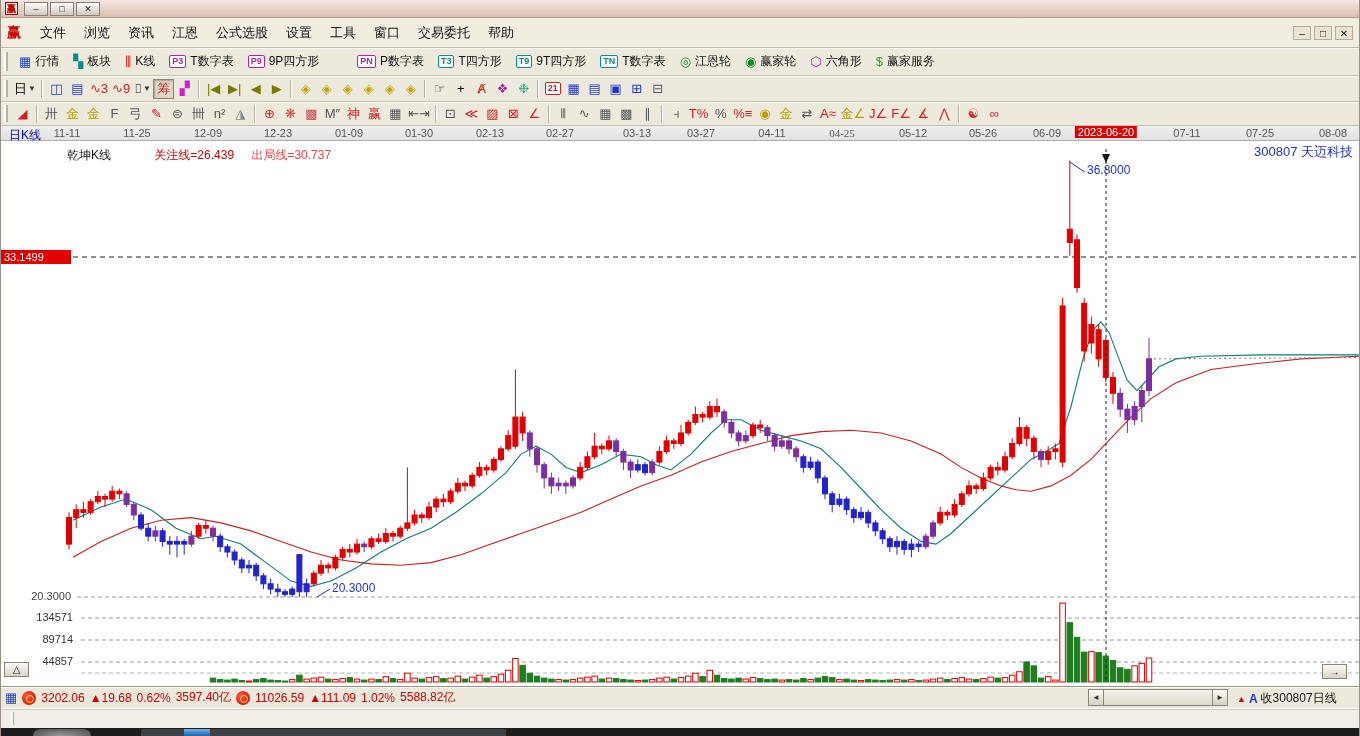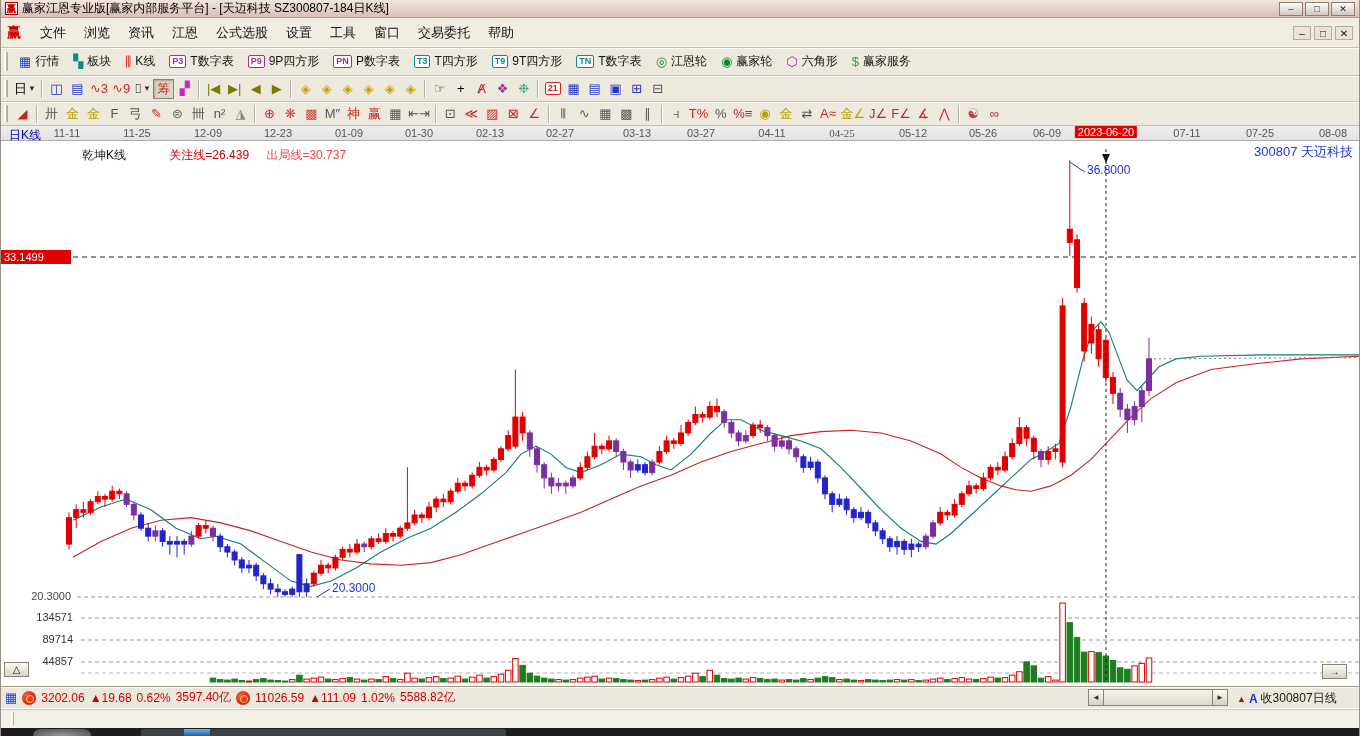--- a/index.html
+++ b/index.html
@@ -44,21 +44,21 @@
   .datestrip{height:15px;background:linear-gradient(#efefef,#e2e2e2);position:relative;
     border-bottom:1px solid #adadad;flex:0 0 15px;font-size:11px;color:#555;}
   .dlabel{position:absolute;top:1px;transform:translateX(-50%);white-space:nowrap;}
   .dlabel.hl{background:#e00000;color:#fff;padding:0 3px;top:0;font-size:11px;}
   .panel-label{position:absolute;left:8px;top:1px;color:#0000bb;font-size:12px;background:transparent;}
 
   
   .chart{position:relative;height:545px;flex:0 0 545px;background:#fff;overflow:hidden;}
   .chart svg{position:absolute;left:0;top:0;}
   .ind-row{position:absolute;left:66px;top:6px;font-size:12px;white-space:nowrap;}
-  .ind-name{color:#111;margin-right:40px;margin-left:15px;}
+  .ind-name{color:#111;margin-right:40px;}
   .watch{color:#d00000;margin-right:14px;}
   .exit{color:#ef4444;}
   .stock-label{position:absolute;right:6px;top:2px;color:#2233cc;font-size:13px;}
   .price-tag{position:absolute;left:0;top:109px;width:70px;height:14px;background:#e00000;color:#fff;
     font-size:11px;line-height:14px;padding-left:3px;}
   .peak-label{position:absolute;left:1086px;top:22px;color:#2233cc;font-size:12px;}
   .low-note{position:absolute;left:331px;top:440px;color:#2233cc;font-size:12px;}
   .axis-label{position:absolute;left:0;width:70px;text-align:right;font-size:11px;color:#444;}
   .vol-label{position:absolute;left:0;width:72px;text-align:right;font-size:11px;color:#333;}
   .mini-btn{position:absolute;width:25px;height:15px;background:linear-gradient(#fafaf6,#d8d4c8);
@@ -92,21 +92,20 @@
   .taskbtn{position:absolute;left:140px;top:1px;width:365px;height:7px;background:#3d4045;border-radius:2px 2px 0 0;}
   .taskblue{position:absolute;left:183px;top:1px;width:26px;height:7px;background:linear-gradient(#6db3e8,#1f5fa8);}
 </style>
 </head>
 <body>
 
 <div class="app">
 
   <div class="titlebar">
     <div class="app-icon">赢</div>
-    <div class="title-text">赢家江恩专业版[赢家内部服务平台] - [天迈科技  SZ300807-184日K线]</div>
     <div class="winbtn">–</div>
     <div class="winbtn">□</div>
     <div class="winbtn">✕</div>
   </div>
 
   <div class="menubar">
     <span class="menu-logo">赢</span>
     <div id="menu-items" style="display:flex;">
         <div class="menu-item">文件</div>
         <div class="menu-item">浏览</div>
@@ -142,21 +141,21 @@
         </div>
         <div class="tbtn">
           <span class="badge" style="color: rgb(162, 42, 162);">P3</span>
           <span>T数字表</span>
         </div>
         <div class="tbtn">
           <span class="badge" style="color: rgb(162, 42, 162);">P9</span>
           <span>9P四方形</span>
         </div>
         <div class="tbtn">
-          <span class="badge" style="color: rgb(162, 42, 162);">PN</span>
+          <span class="badge" style="color: rgb(162, 42, 162); margin-left: 24px;">PN</span>
           <span>P数字表</span>
         </div>
         <div class="tbtn">
           <span class="badge" style="color: rgb(10, 138, 138);">T3</span>
           <span>T四方形</span>
         </div>
         <div class="tbtn">
           <span class="badge" style="color: rgb(10, 138, 138);">T9</span>
           <span>9T四方形</span>
         </div>

